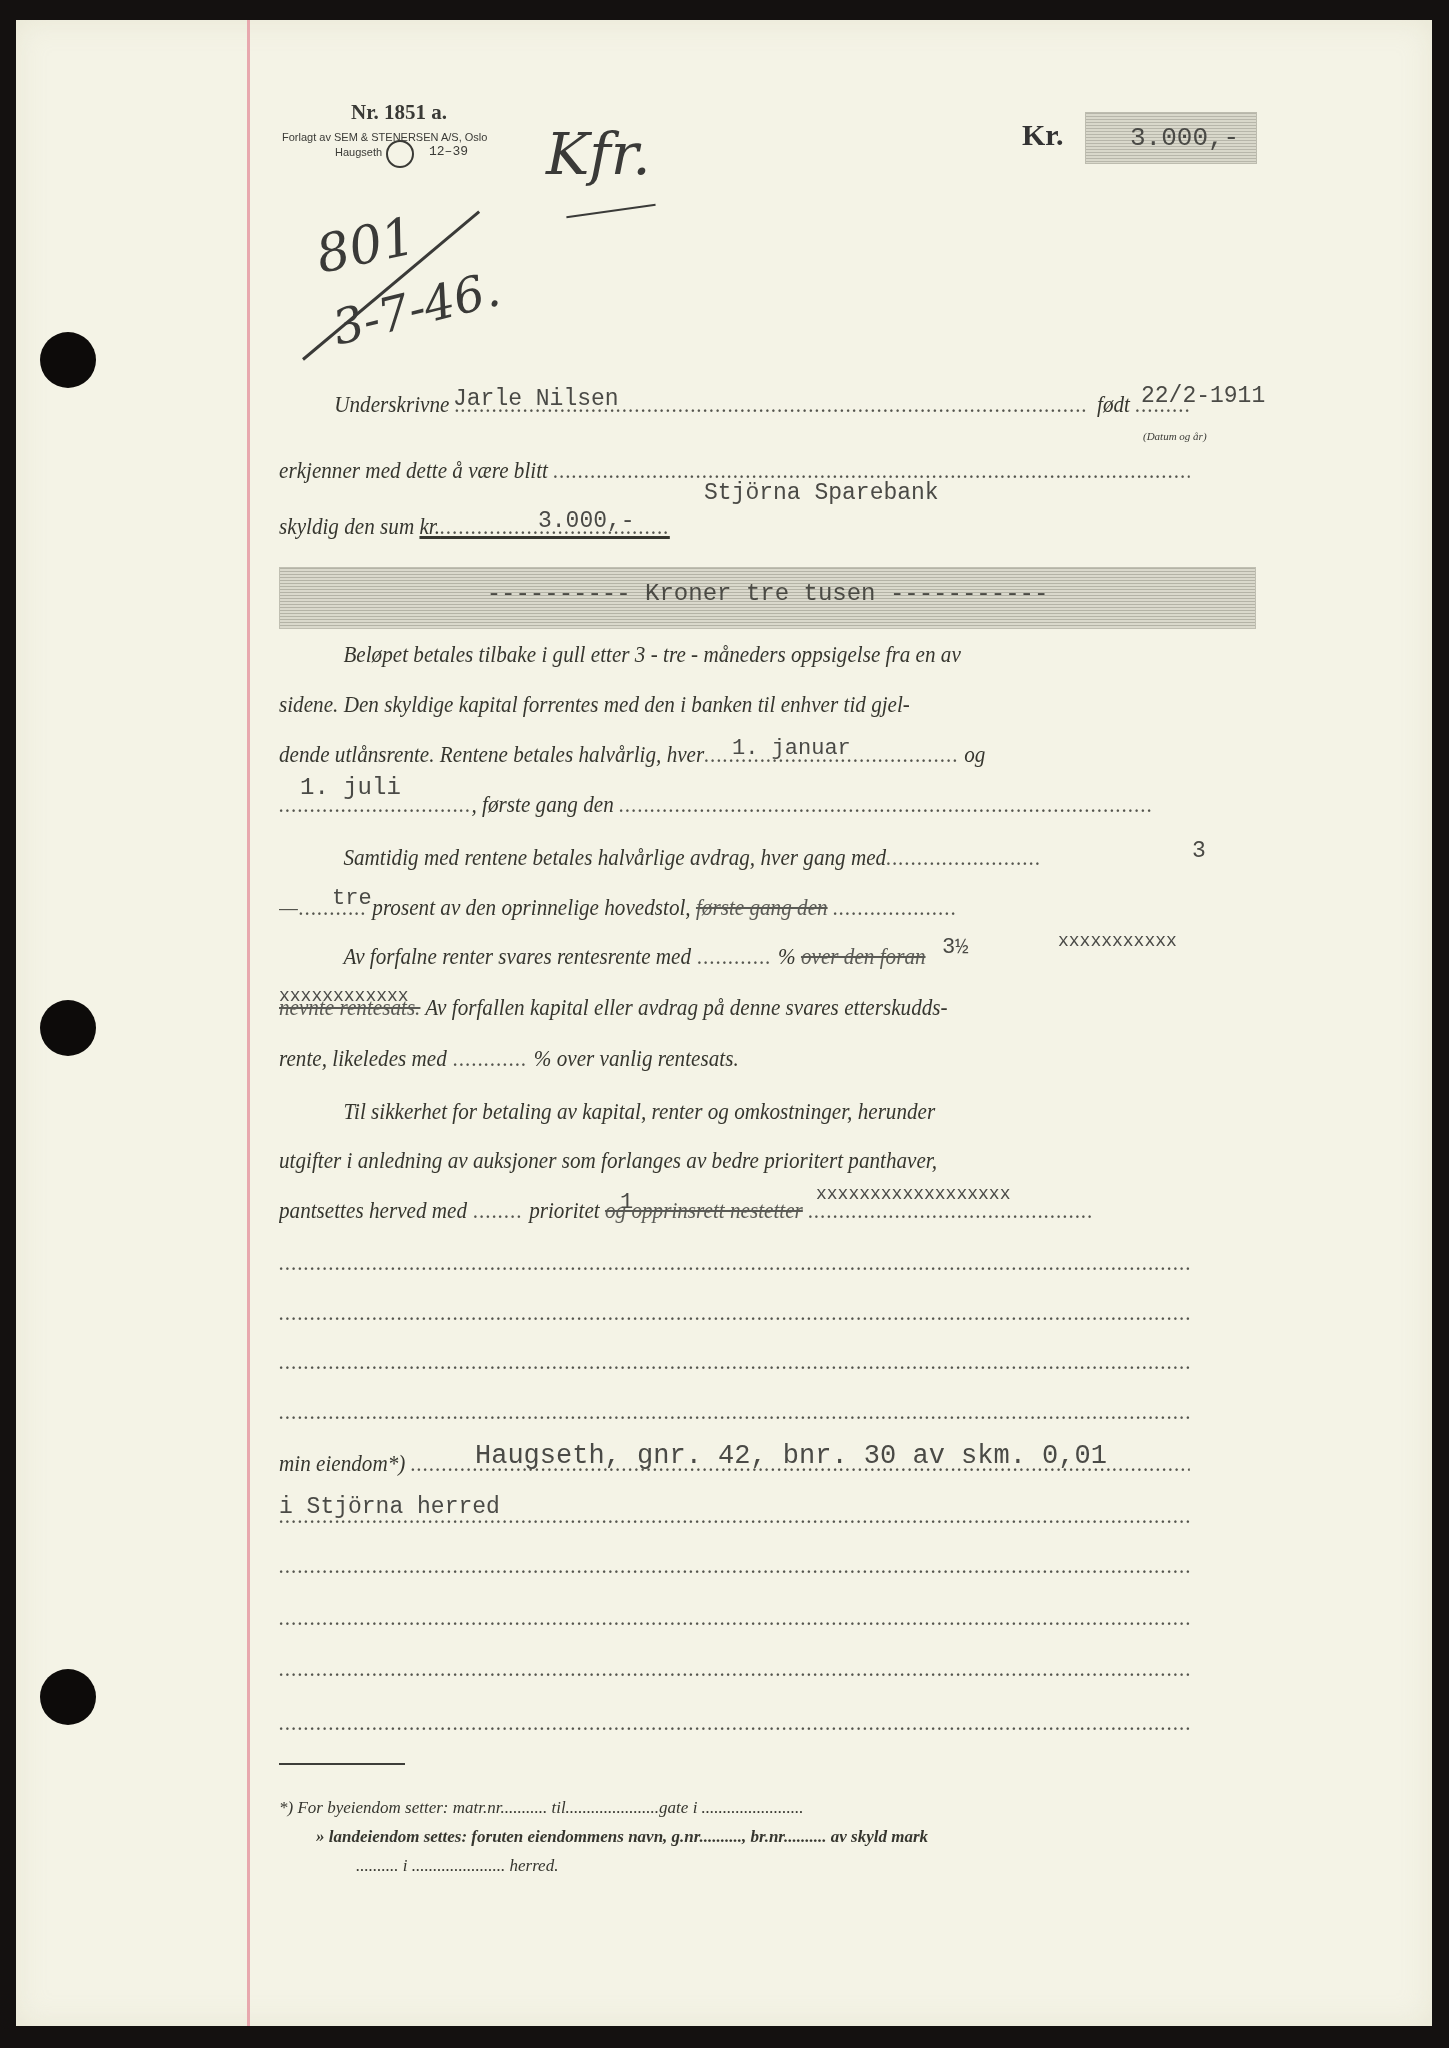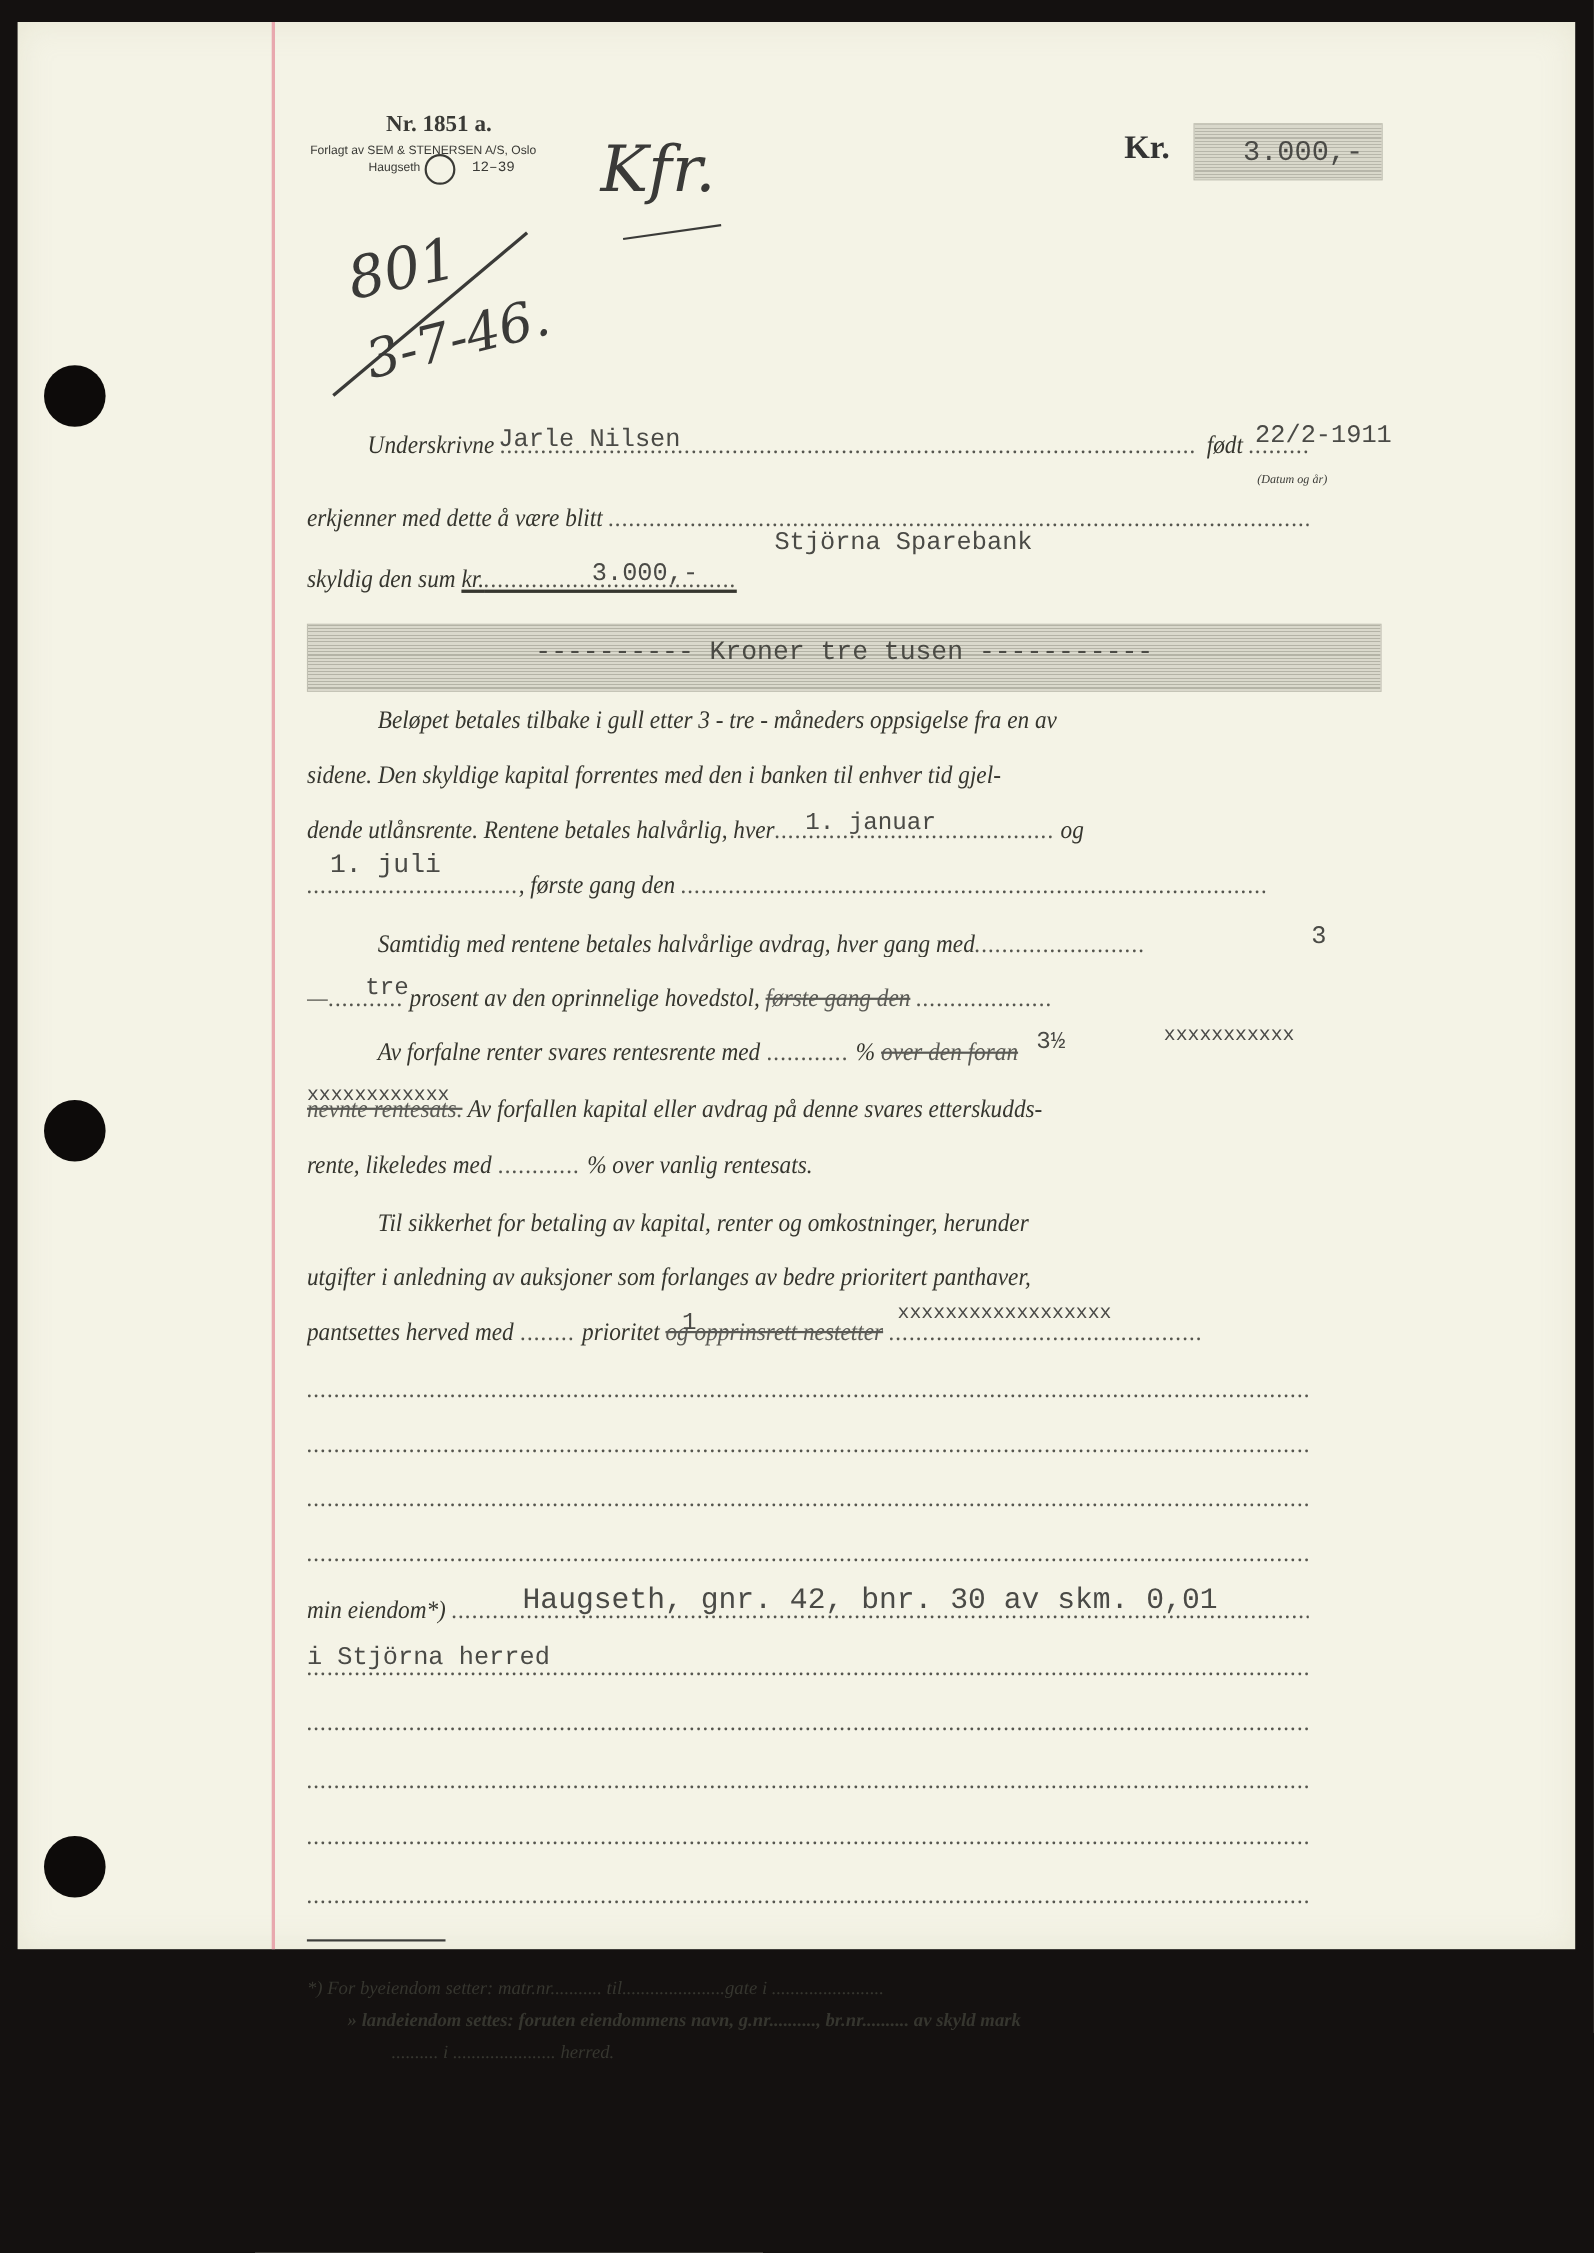--- a/index.html
+++ b/index.html
@@ -3,21 +3,21 @@
 <meta charset="utf-8">
 <style>
   html, body { margin: 0; padding: 0; }
   body {
     width: 1449px; height: 2048px; position: relative; overflow: hidden;
     background: #141110;
     font-family: "Liberation Serif", serif;
     color: #2e2e2a;
   }
   .page {
-    position: absolute; left: 16px; top: 20px; width: 1416px; height: 1752px;
+    position: absolute; left: 16px; top: 20px; width: 1416px; height: 2006px;
     background: #f4f3e6;
     box-shadow: inset 0 0 30px rgba(200,195,160,0.25);
   }
   .margin-line {
     position: absolute; left: 231px; top: 0; width: 3px; height: 100%;
     background: #e8a8ae;
   }
   .hole {
     position: absolute; width: 56px; height: 56px; border-radius: 50%;
     background: #0d0b0a; left: 24px;

